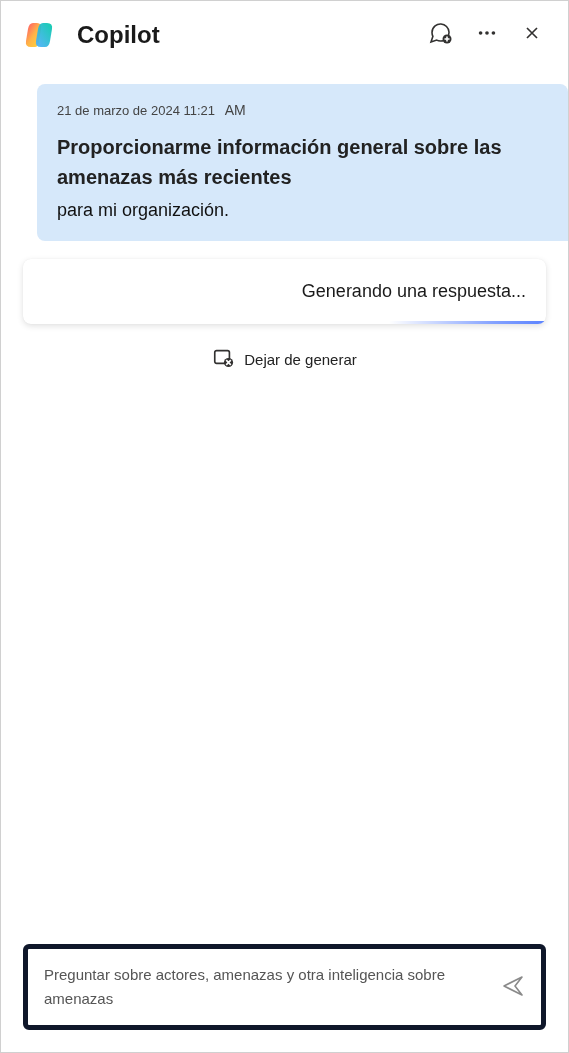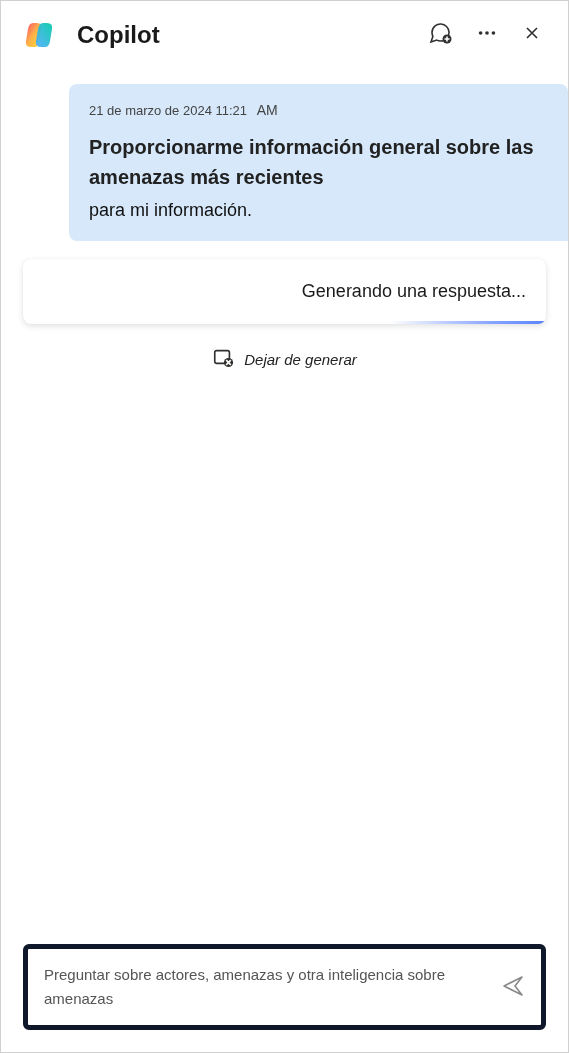--- a/index.html
+++ b/index.html
@@ -53,21 +53,21 @@
     .chat-area {
       flex-grow: 1;
       padding: 20px 0 0 0;
       display: flex;
       flex-direction: column;
       overflow-y: auto;
     }
     .user-message {
       background: #d6e8fa;
       border-radius: 8px;
-      margin: 0 0 18px 68px;
+      margin: 0 0 18px 36px;
       padding: 18px 20px 18px 20px;
       border-bottom-right-radius: 0;
     }
     .timestamp {
       font-size: 13px;
       color: #444;
       margin-bottom: 14px;
     }
     .timestamp .ampm {
       margin-left: 6px;
@@ -108,21 +108,20 @@
       font-size: 18px;
       color: #1a1a1a;
     }
     .stop-row {
       display: flex;
       align-items: center;
       justify-content: center;
       gap: 10px;
       margin-top: 22px;
       cursor: pointer;
-      font-style: italic;
     }
     .stop-label {
       font-size: 15px;
       color: #222;
     }
     .input-area {
       margin: 12px 22px 22px 22px;
       border: 5px solid #0f172a;
       border-radius: 6px;
       padding: 14px 16px;
@@ -196,21 +195,21 @@
   </div>
 </div>
 
 <div class="chat-area">
   <div class="user-message">
     <div class="timestamp">
       <span>21 de marzo de 2024 11:21</span>
       <span class="ampm">AM</span>
     </div>
     <div class="message-text-line1">Proporcionarme información general sobre las amenazas más recientes</div>
-    <div class="message-text-line2">para mi información.</div>
+    <div class="message-text-line2">para mi organización.</div>
   </div>
 
   <div class="response-card">
     <div class="response-text">Generando una respuesta...</div>
   </div>
 
   <div class="stop-row">
     <span>
       <svg width="22" height="22" viewBox="0 0 24 24" fill="none" stroke="#323130" stroke-width="1.8">
         <rect x="3" y="5" width="16" height="14" rx="2"></rect>

